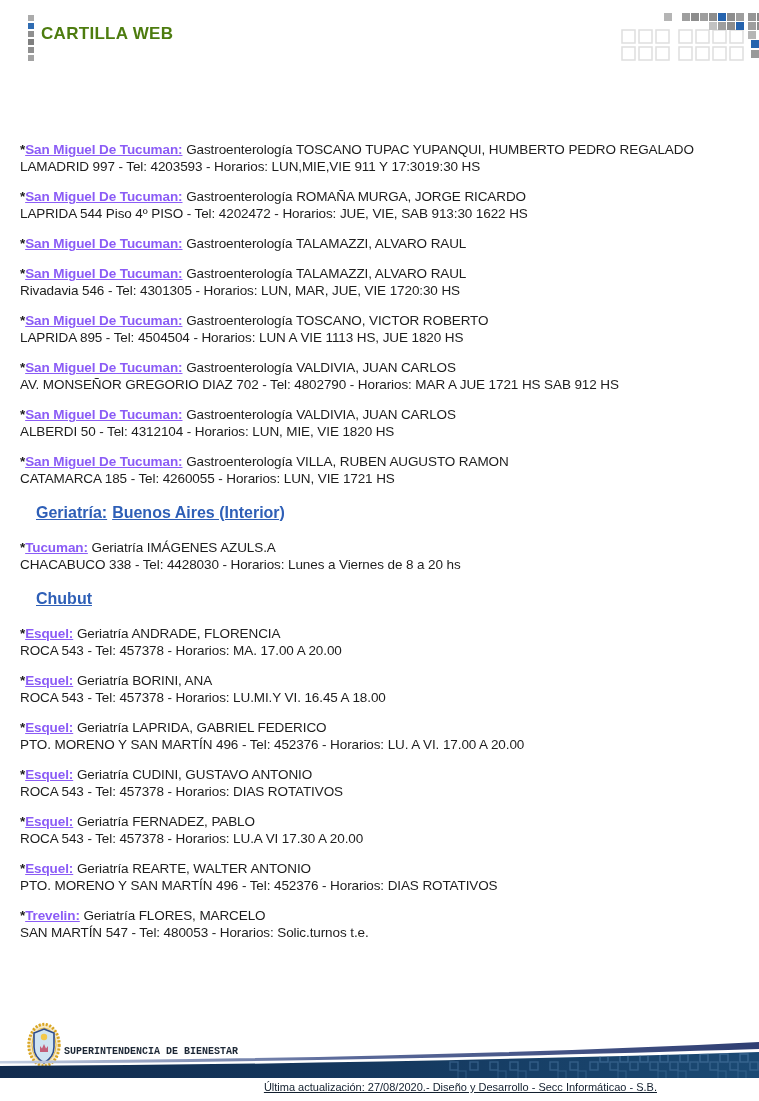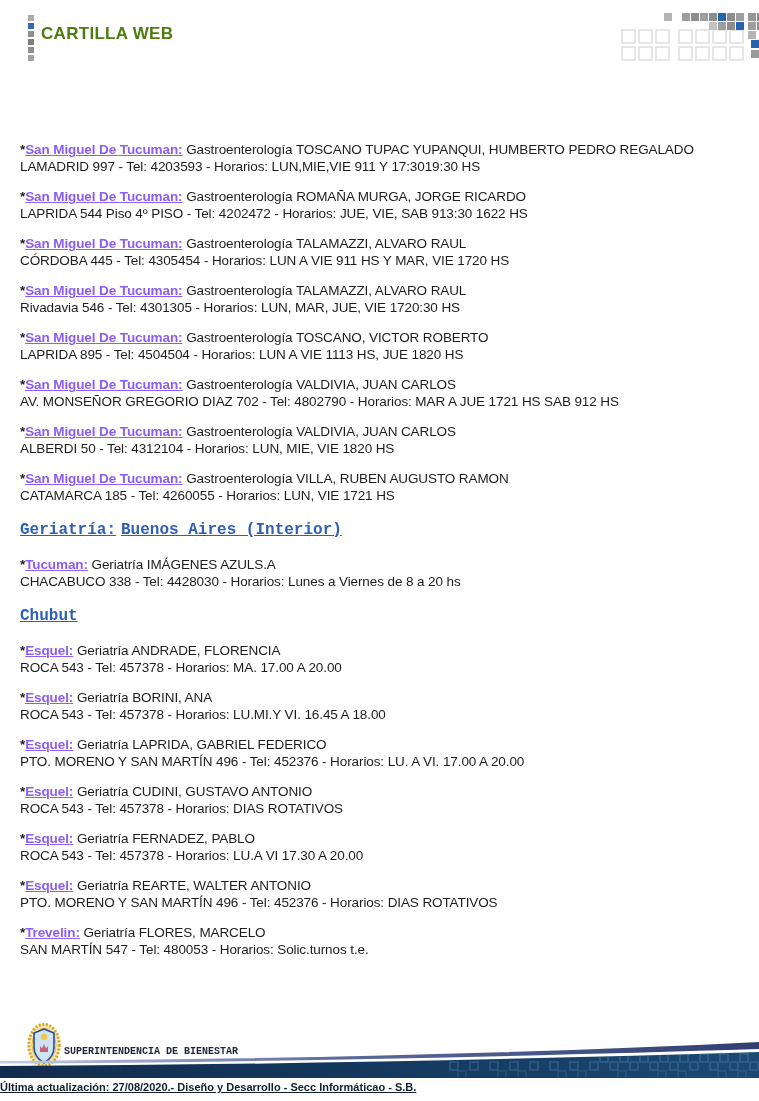--- a/index.html
+++ b/index.html
@@ -14,34 +14,34 @@
   .page-title{
     position:absolute;left:41px;top:24px;
     font-size:17px;font-weight:bold;color:#4d7c0f;letter-spacing:.3px;white-space:nowrap;
   }
   .mosaic{position:absolute;right:0;top:6px;}
   
   .content{padding:71px 20px 0 20px;}
   .entry{margin:0 0 13px 0;font-size:13.5px;line-height:17px;letter-spacing:-.1px;}
   .entry .bullet{font-weight:bold;}
   .entry .city{font-weight:bold;text-decoration:underline;color:#8b5cf6;}
-  .heading{margin:17px 0;font-size:16px;line-height:18px;font-weight:bold;font-family:Liberation Mono, monospace;}
+  .heading{margin:17px 16px;font-size:16px;line-height:18px;font-weight:bold;}
   .hlink{color:#2e5fb7;text-decoration:underline;cursor:pointer;margin-right:5px;}
   
   .footer{position:absolute;left:0;top:1020px;width:657px;height:81px;}
   .logo{position:absolute;left:26px;top:2px;}
   .org-name{
     position:absolute;left:64px;top:26px;
     font-family:"Liberation Mono",monospace;font-size:10px;font-weight:bold;
     color:#1c2735;white-space:nowrap;
   }
   .swoosh{position:absolute;left:0;top:20px;}
   .update-text{
-    position:absolute;left:0;top:61px;width:100%;text-align:left;
-    font-size:11px;font-weight:bold;text-decoration:underline;color:#121f2e;
+    position:absolute;left:0;top:61px;width:100%;text-align:right;
+    font-size:11px;font-weight:normal;text-decoration:underline;color:#121f2e;
   }
 </style>
 </head>
 <body>
 
 <div class="header">
   <div class="brand-squares">
     <div class="sq" style="background:#ababab"></div>
     <div class="sq" style="background:#2f6cb2"></div>
     <div class="sq" style="background:#8f8f8f"></div>
@@ -100,21 +100,20 @@
     <div>LAMADRID 997 - Tel: 4203593 - Horarios: LUN,MIE,VIE 911 Y 17:3019:30 HS</div>
   </div>
 
   <div class="entry">
     <div><span class="bullet">*</span><span class="city">San Miguel De Tucuman:</span> <span>Gastroenterología ROMAÑA MURGA, JORGE RICARDO</span></div>
     <div>LAPRIDA 544 Piso 4º PISO - Tel: 4202472 - Horarios: JUE, VIE, SAB 913:30 1622 HS</div>
   </div>
 
   <div class="entry">
     <div><span class="bullet">*</span><span class="city">San Miguel De Tucuman:</span> <span>Gastroenterología TALAMAZZI, ALVARO RAUL</span></div>
-    <div>CÓRDOBA 445 - Tel: 4305454 - Horarios: LUN A VIE 911 HS Y MAR, VIE 1720 HS</div>
   </div>
 
   <div class="entry">
     <div><span class="bullet">*</span><span class="city">San Miguel De Tucuman:</span> <span>Gastroenterología TALAMAZZI, ALVARO RAUL</span></div>
     <div>Rivadavia 546 - Tel: 4301305 - Horarios: LUN, MAR, JUE, VIE 1720:30 HS</div>
   </div>
 
   <div class="entry">
     <div><span class="bullet">*</span><span class="city">San Miguel De Tucuman:</span> <span>Gastroenterología TOSCANO, VICTOR ROBERTO</span></div>
     <div>LAPRIDA 895 - Tel: 4504504 - Horarios: LUN A VIE 1113 HS, JUE 1820 HS</div>

